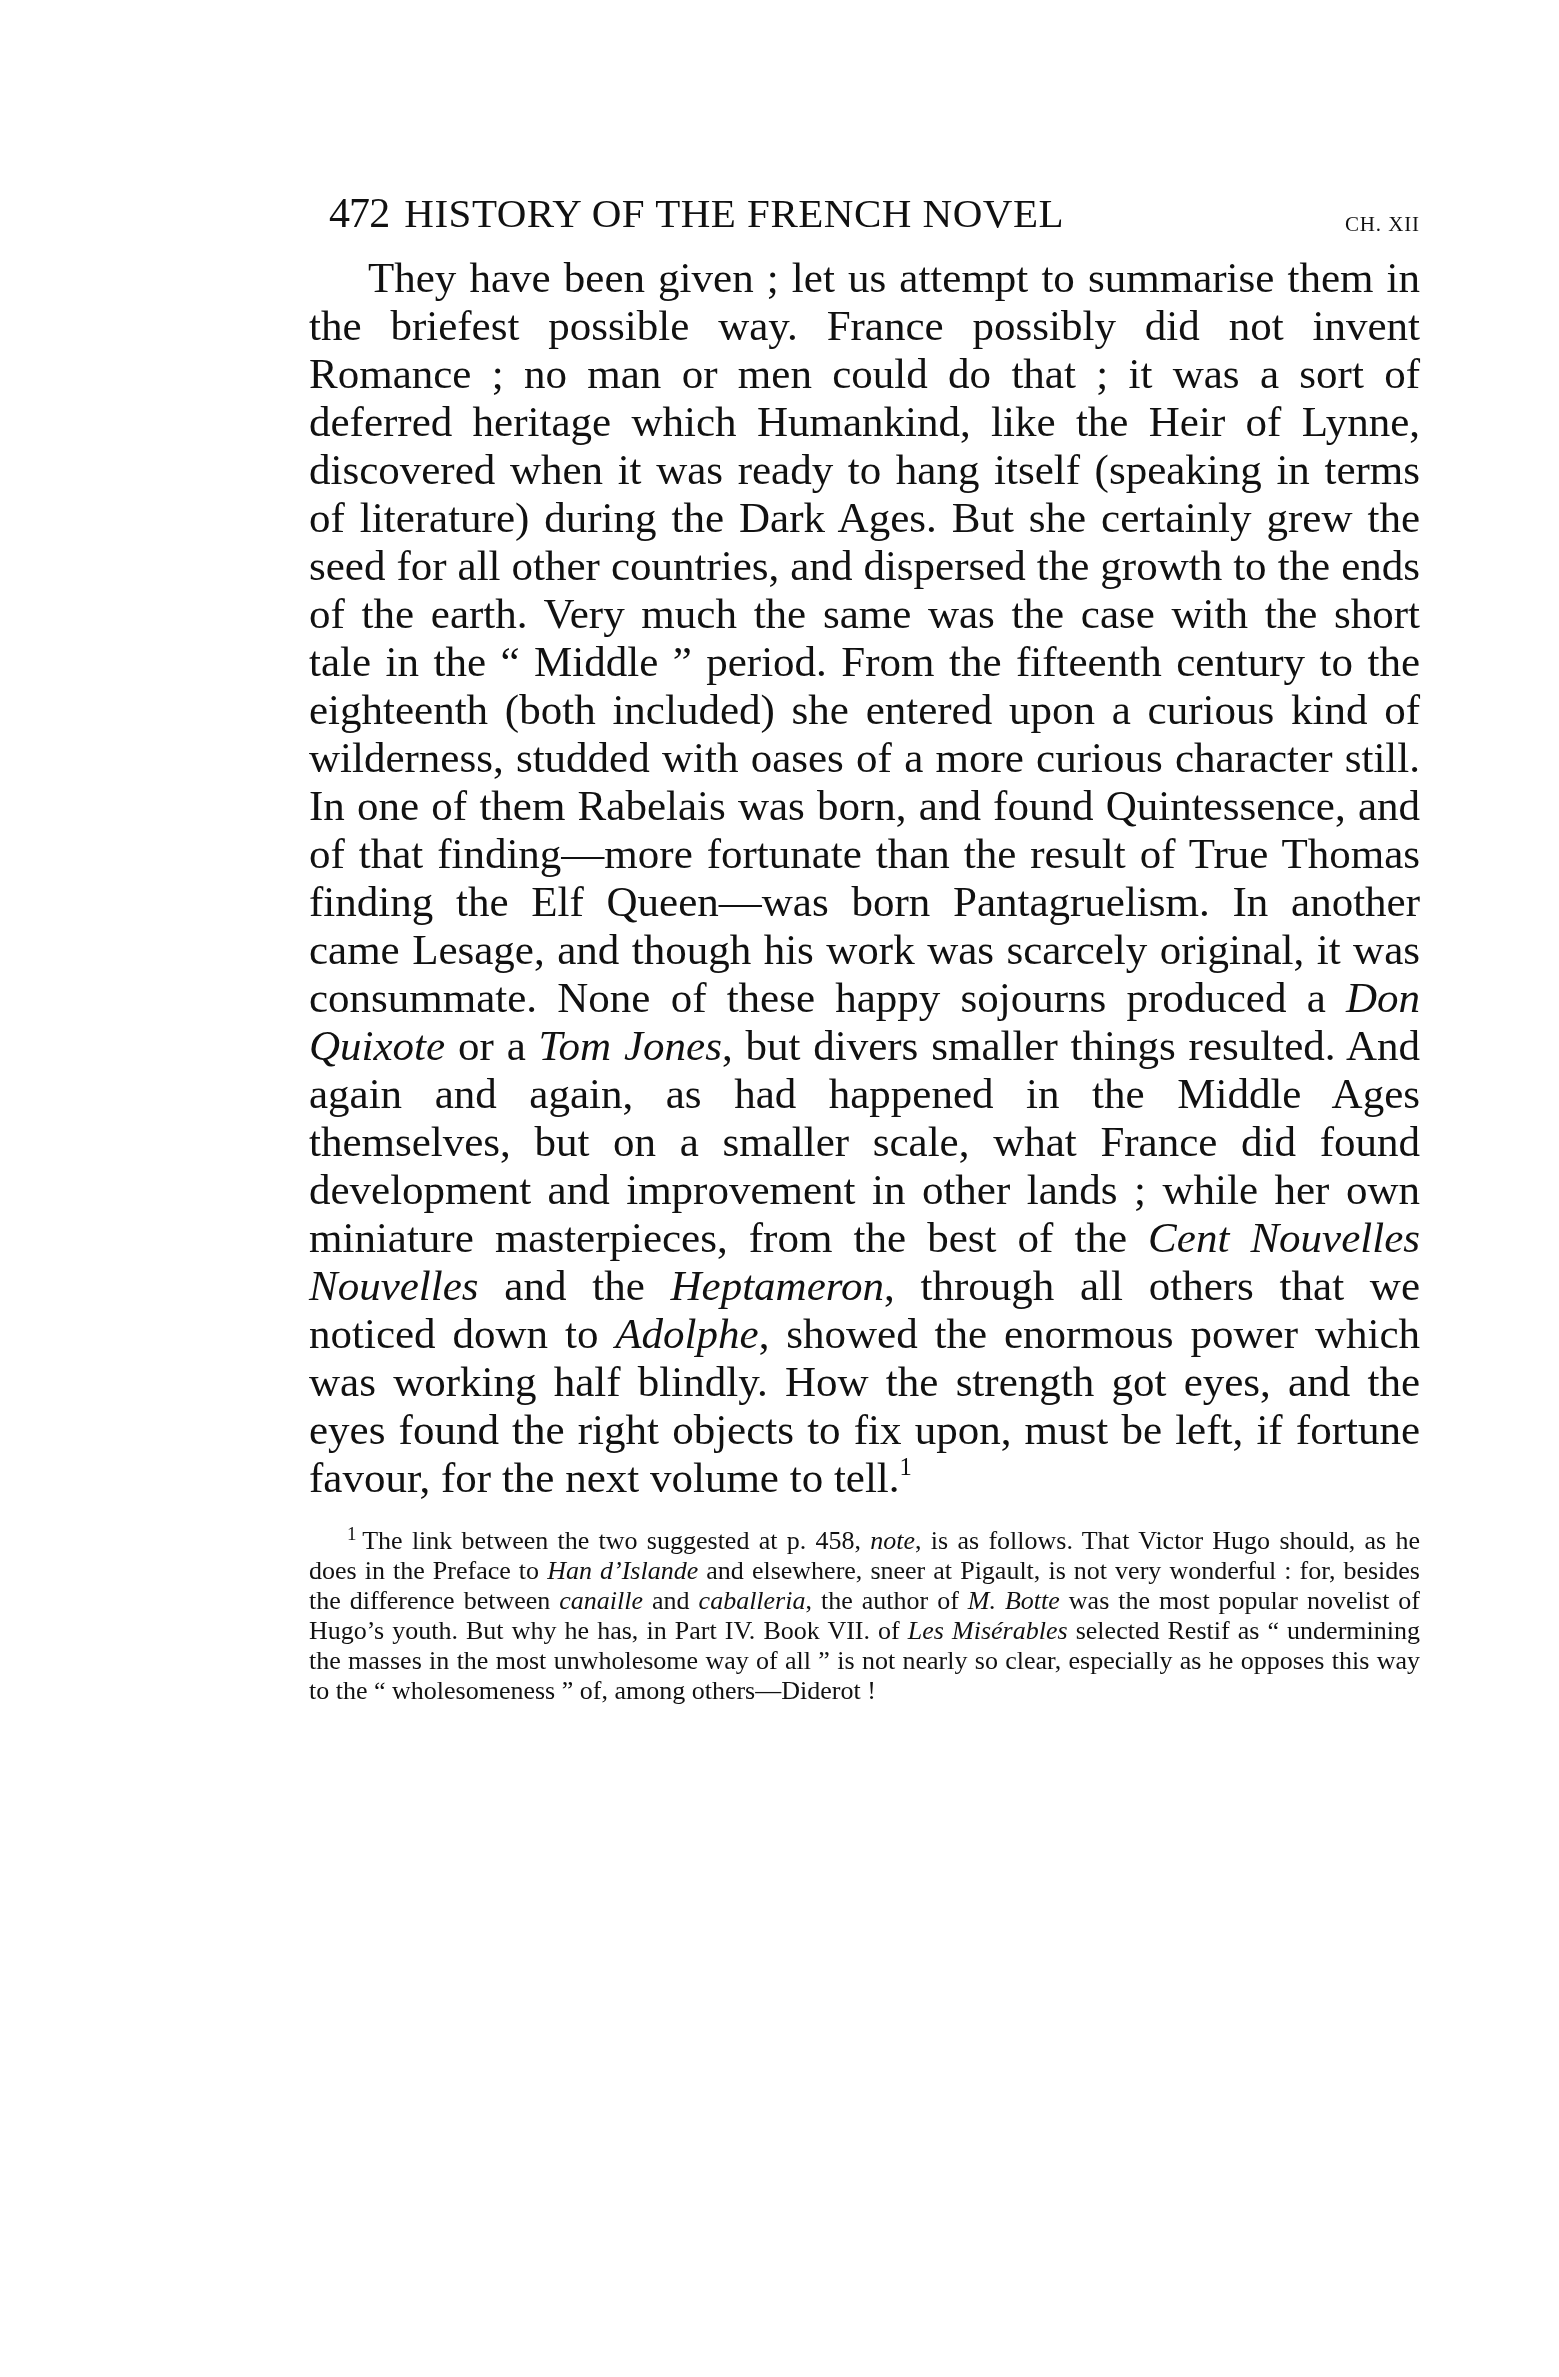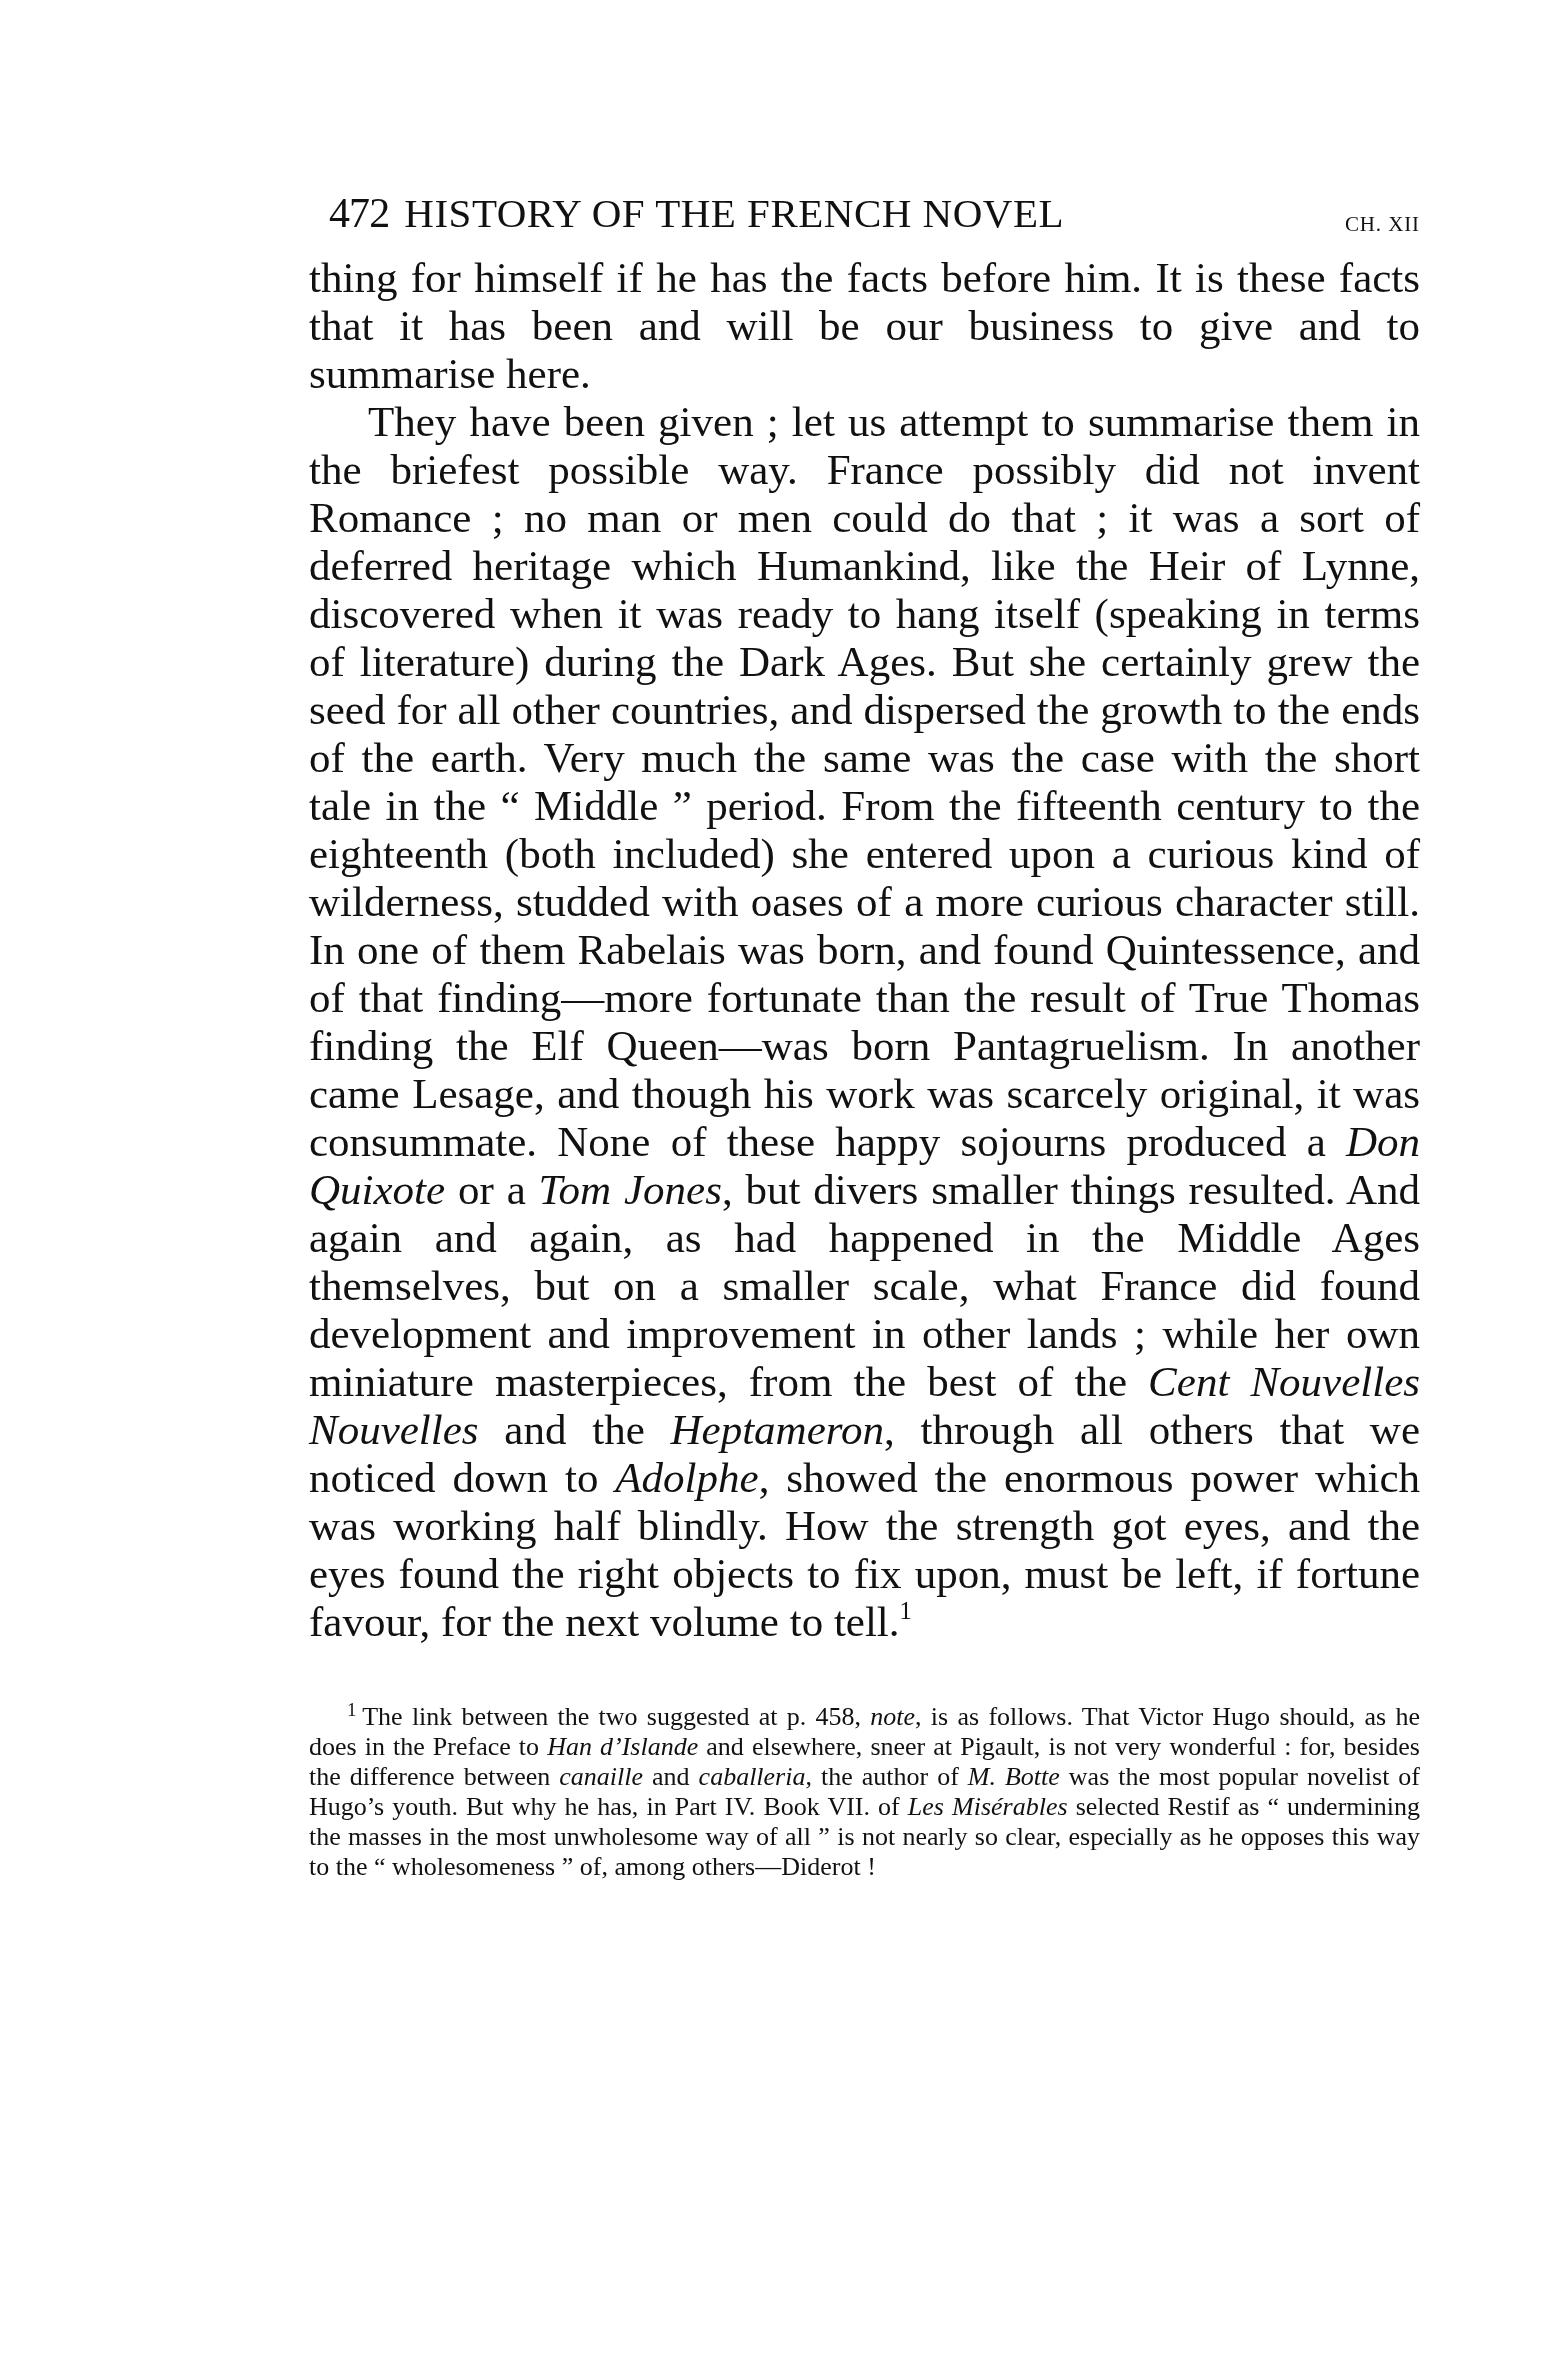--- a/index.html
+++ b/index.html
@@ -7,36 +7,35 @@
   .page { position: absolute; left: 309px; top: 180px; width: 1111px; font-family: "Liberation Serif", "DejaVu Serif", serif; }
   .header { display: flex; align-items: flex-end; justify-content: space-between; height: 57px; margin-left: 20px; }
   .pagenum { font-size: 42px; letter-spacing: -0.9px; }
   .running-title { font-size: 41px; letter-spacing: 0.5px; margin-left: 15px; flex: 1; }
   .chapter { font-size: 21px; letter-spacing: 0.9px; }
   .body-text { margin-top: 17px; font-size: 43px; line-height: 48px; text-align: justify; }
   .body-text p { margin: 0; }
   .body-text p.indent { text-indent: 59px; }
   .fn-ref { font-size: 24.6px; vertical-align: 17px; line-height: 0; }
   i { font-style: italic; }
-  .footnote { margin-top: 56px; font-size: 26px; line-height: 30px; text-align: justify; }
+  .footnote { margin-top: 24px; font-size: 26px; line-height: 30px; text-align: justify; }
   .footnote p { margin: 0; text-indent: 38px; }
   .fn-mark { font-size: 19px; vertical-align: 9.5px; line-height: 0; margin-right: 5.7px; }
 </style>
 </head>
 <body>
 
 <div class="page">
   <div class="header">
     <span class="pagenum">472</span>
     <span class="running-title">HISTORY OF THE FRENCH NOVEL</span>
     <span class="chapter">CH. XII</span>
   </div>
 
   <div class="body-text">
-    <p>thing for himself if he has the facts before him. It is these facts that it has been and will be our business to give and to summarise here.</p>
     <p class="indent"><span>They have been given ; let us attempt to summarise them in the briefest possible way. France possibly did not invent Romance ; no man or men could do that ; it was a sort of deferred heritage which Humankind, like the Heir of Lynne, discovered when it was ready to hang itself (speaking in terms of literature) during the Dark Ages. But she certainly grew the seed for all other countries, and dispersed the growth to the ends of the earth. Very much the same was the case with the short tale in the “ Middle ” period. From the fifteenth century to the eighteenth (both included) she entered upon a curious kind of wilderness, studded with oases of a more curious character still. In one of them Rabelais was born, and found Quintessence, and of that finding—more fortunate than the result of True Thomas finding the Elf Queen—was born Pantagruelism. In another came Lesage, and though his work was scarcely original, it was consummate. None of these happy sojourns produced a </span><i>Don Quixote</i><span> or a </span><i>Tom Jones</i><span>, but divers smaller things resulted. And again and again, as had happened in the Middle Ages themselves, but on a smaller scale, what France did found development and improvement in other lands ; while her own miniature masterpieces, from the best of the </span><i>Cent Nouvelles Nouvelles</i><span> and the </span><i>Heptameron</i><span>, through all others that we noticed down to </span><i>Adolphe</i><span>, showed the enormous power which was working half blindly. How the strength got eyes, and the eyes found the right objects to fix upon, must be left, if fortune favour, for the next volume to tell.</span><sup class="fn-ref">1</sup></p>
   </div>
 
   <div class="footnote">
     <p><sup class="fn-mark">1</sup><span>The link between the two suggested at p. 458, </span><i>note</i><span>, is as follows. That Victor Hugo should, as he does in the Preface to </span><i>Han d’Islande</i><span> and elsewhere, sneer at Pigault, is not very wonderful : for, besides the difference between </span><i>canaille</i><span> and </span><i>caballeria</i><span>, the author of </span><i>M. Botte</i><span> was the most popular novelist of Hugo’s youth. But why he has, in Part IV. Book VII. of </span><i>Les Misérables</i><span> selected Restif as “ undermining the masses in the most unwholesome way of all ” is not nearly so clear, especially as he opposes this way to the “ wholesomeness ” of, among others—Diderot !</span></p>
   </div>
 </div>
 
 
 </body></html>

